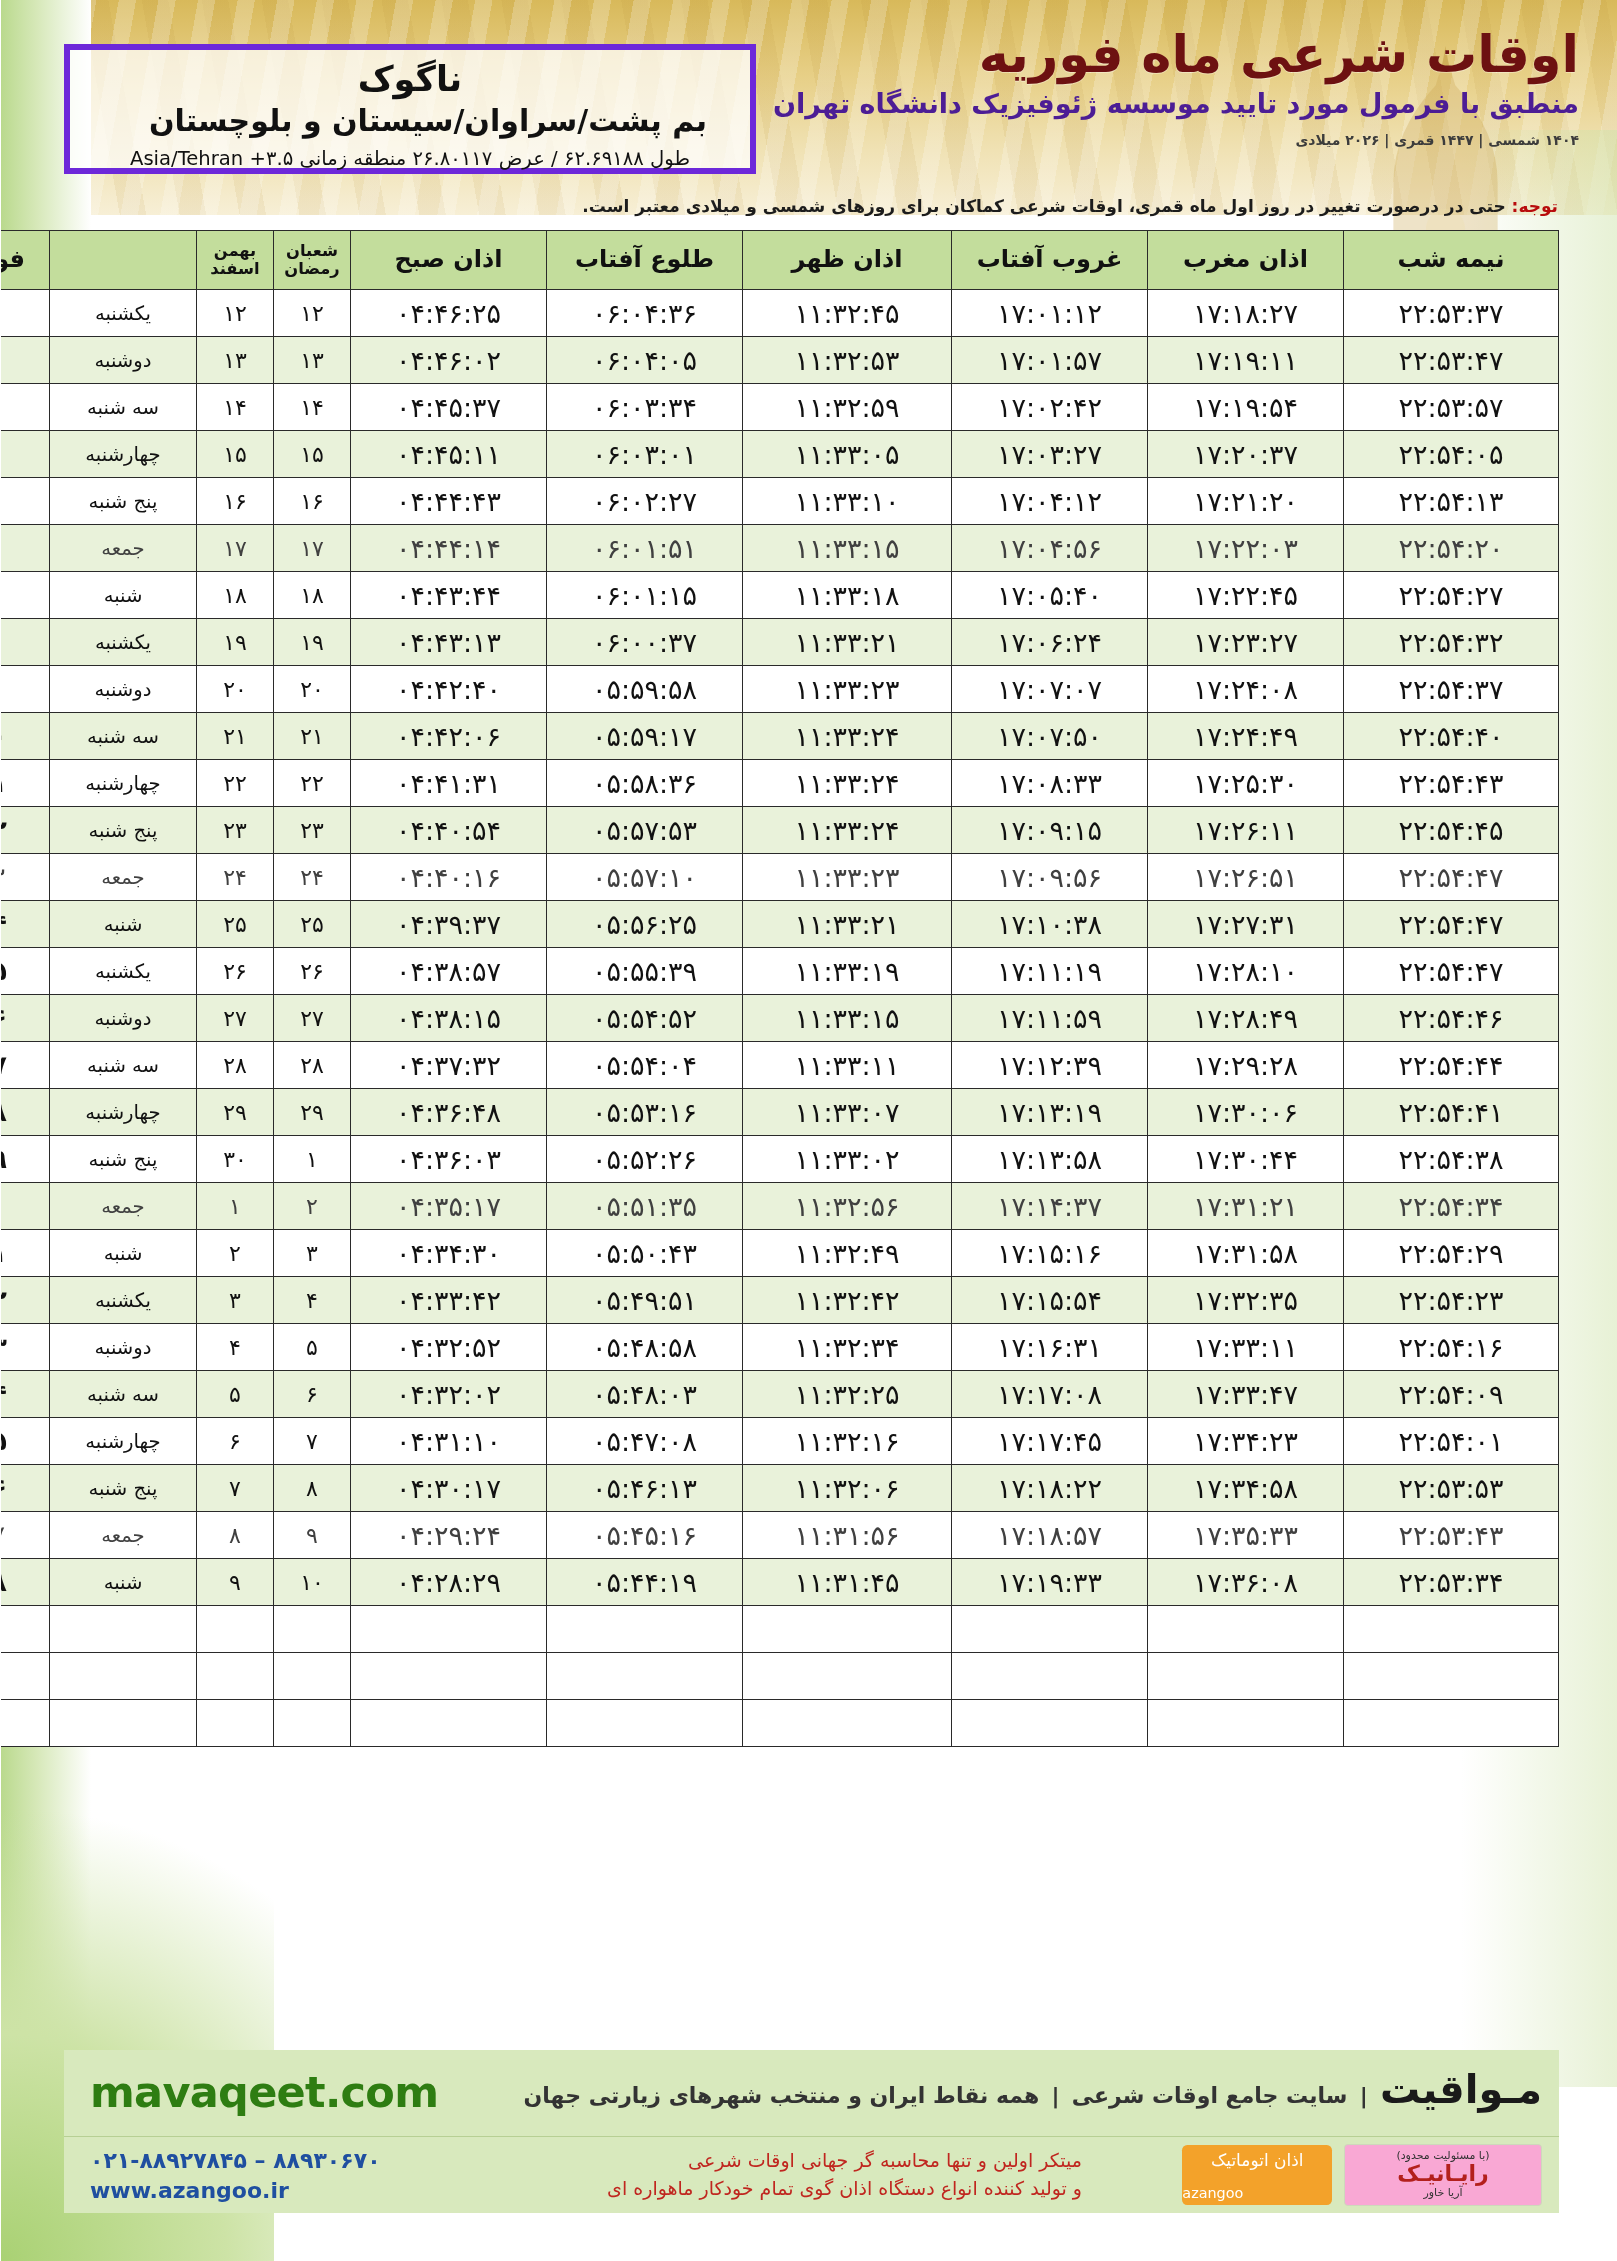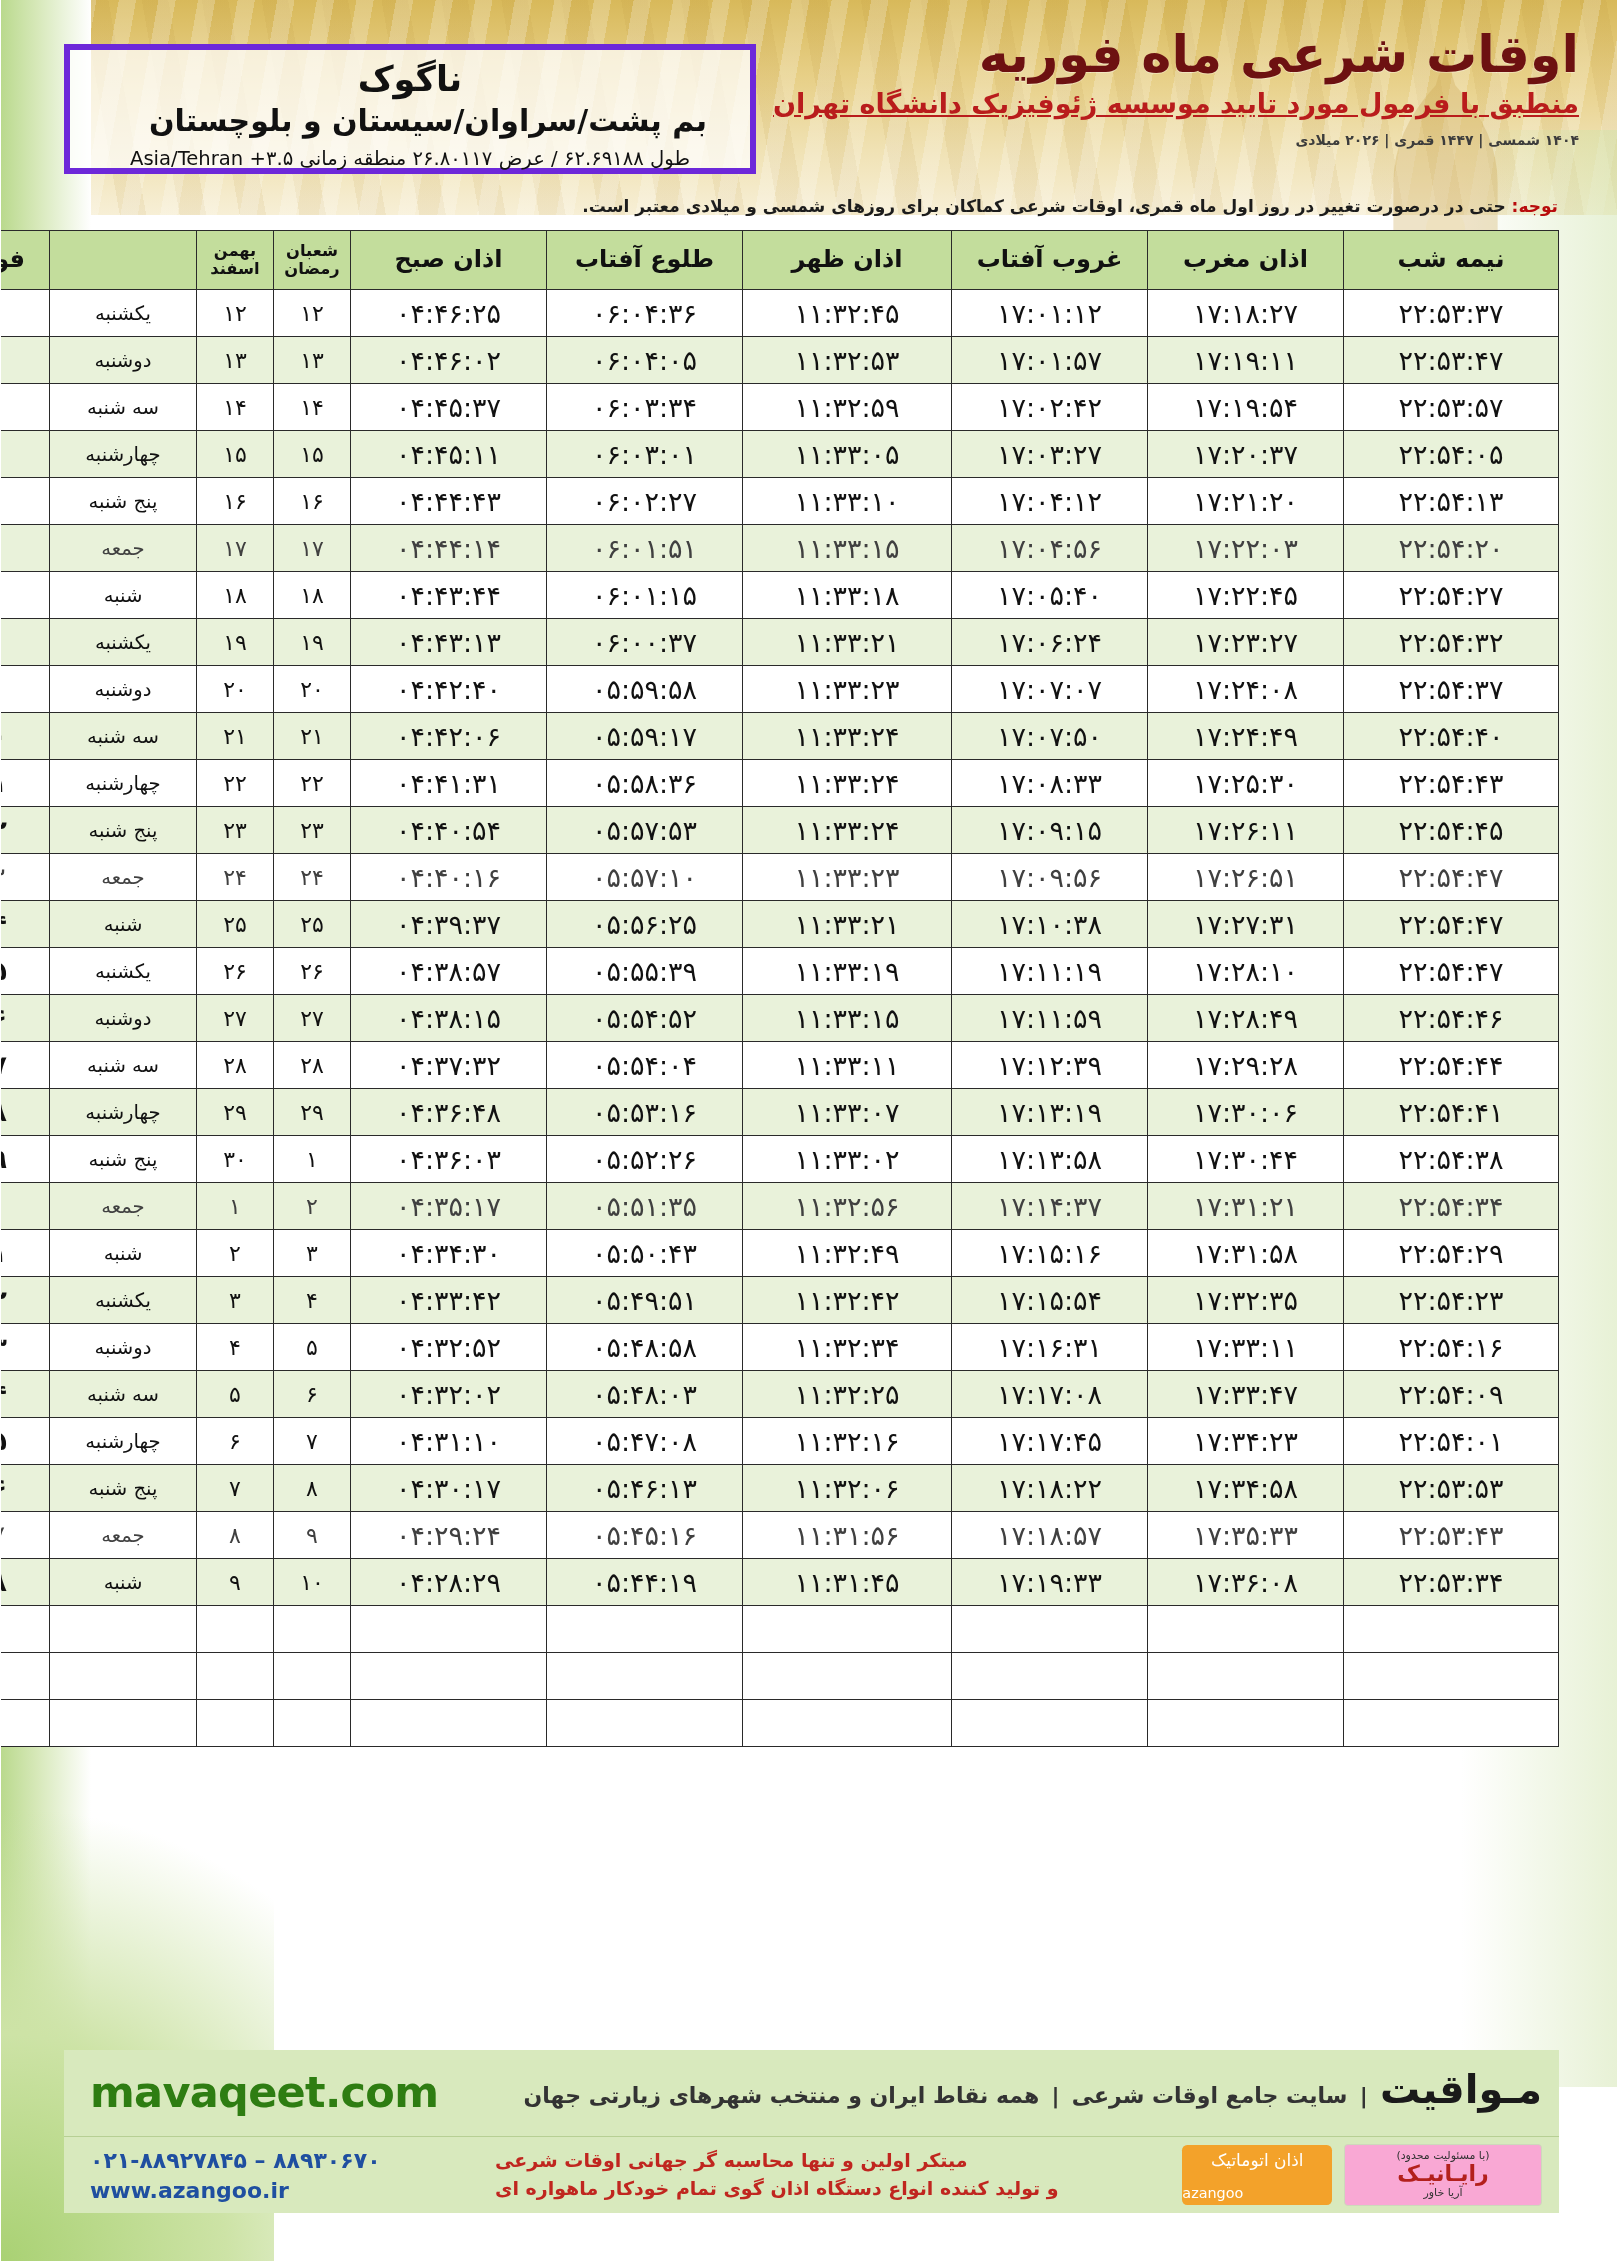--- a/index.html
+++ b/index.html
@@ -44,21 +44,21 @@
   
   .header{
     position:absolute;top:26px;right:39px;width:1109px;height:189px;
     text-align:right;
   }
   .title-main{
     font-size:51px;font-weight:bold;color:#6d1111;letter-spacing:-0.7px;line-height:1.12;
     text-shadow:0 1.3px 0 rgba(255,255,255,.35);
   }
   .title-sub{
-    font-size:27px;font-weight:bold;color:#b91c1c;margin-top:5.2px;line-height:1.2;text-decoration:underline;
+    font-size:27px;font-weight:bold;color:#4c1d95;margin-top:5.2px;line-height:1.2;
   }
   .title-dates{
     font-size:14px;color:#3c3c3c;margin-top:11.7px;font-weight:bold;
   }
 
   
   .locbox{
     position:absolute;left:64px;top:44px;width:692px;height:130px;
     border:6px solid #6d28d9;background:rgba(255,255,255,.72);
     text-align:center;box-sizing:border-box;padding-top:9px;
@@ -118,22 +118,22 @@
   .brand-left{
     position:absolute;left:26px;top:17px;
     font-size:43px;font-weight:bold;color:#2e7d12;letter-spacing:-0.7px;
   }
   .footer-bottom{position:relative;height:76px;}
   .phone{
     position:absolute;left:26px;top:9px;text-align:left;
     font-size:22px;font-weight:bold;color:#1f4fa0;line-height:1.35;direction:ltr;
   }
   .slogan{
-    position:absolute;left:431px;top:10.4px;text-align:left;width:587px;
-    font-size:19px;font-weight:bold;color:#c0261f;line-height:1.45;direction:rtl;
+    position:absolute;left:431px;top:10.4px;text-align:right;width:587px;
+    font-size:19px;font-weight:normal;color:#c0261f;line-height:1.45;direction:rtl;
   }
   .logos{
     position:absolute;right:17px;top:6.5px;display:flex;flex-direction:row-reverse;
     align-items:center;gap:11.7px;direction:rtl;
   }
   .logo-azangoo{
     width:150px;height:60px;background:#f3a22a;border-radius:5.2px;position:relative;
     display:flex;align-items:flex-end;justify-content:flex-end;color:#fff;
     font-size:14.4px;font-weight:normal;padding-bottom:3.9px;box-sizing:border-box;
   }

